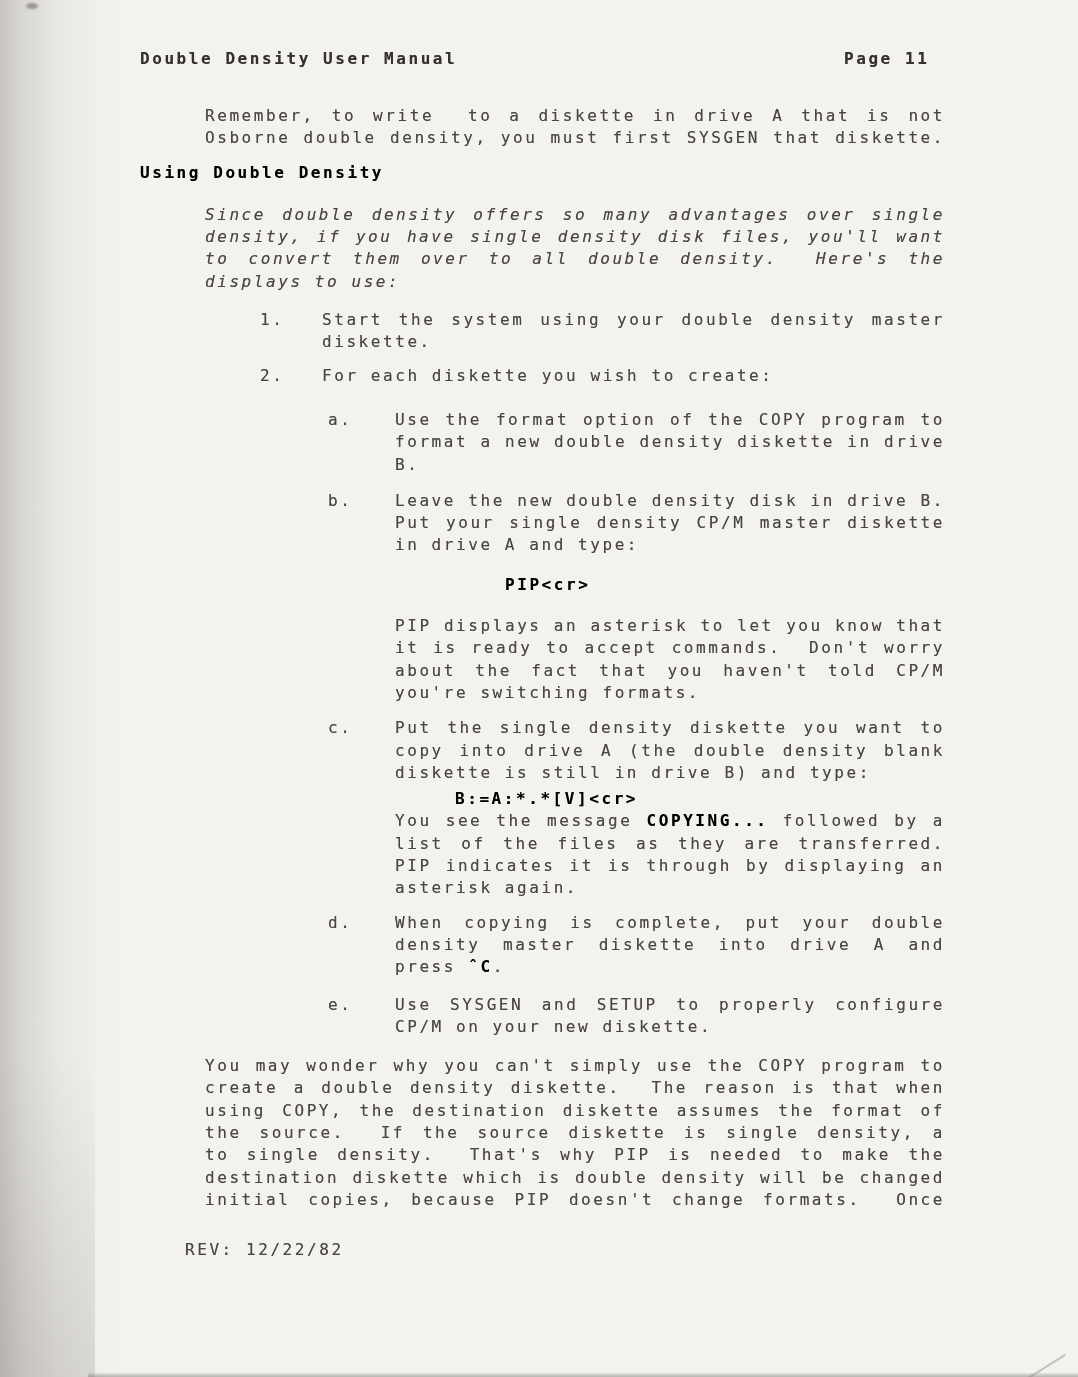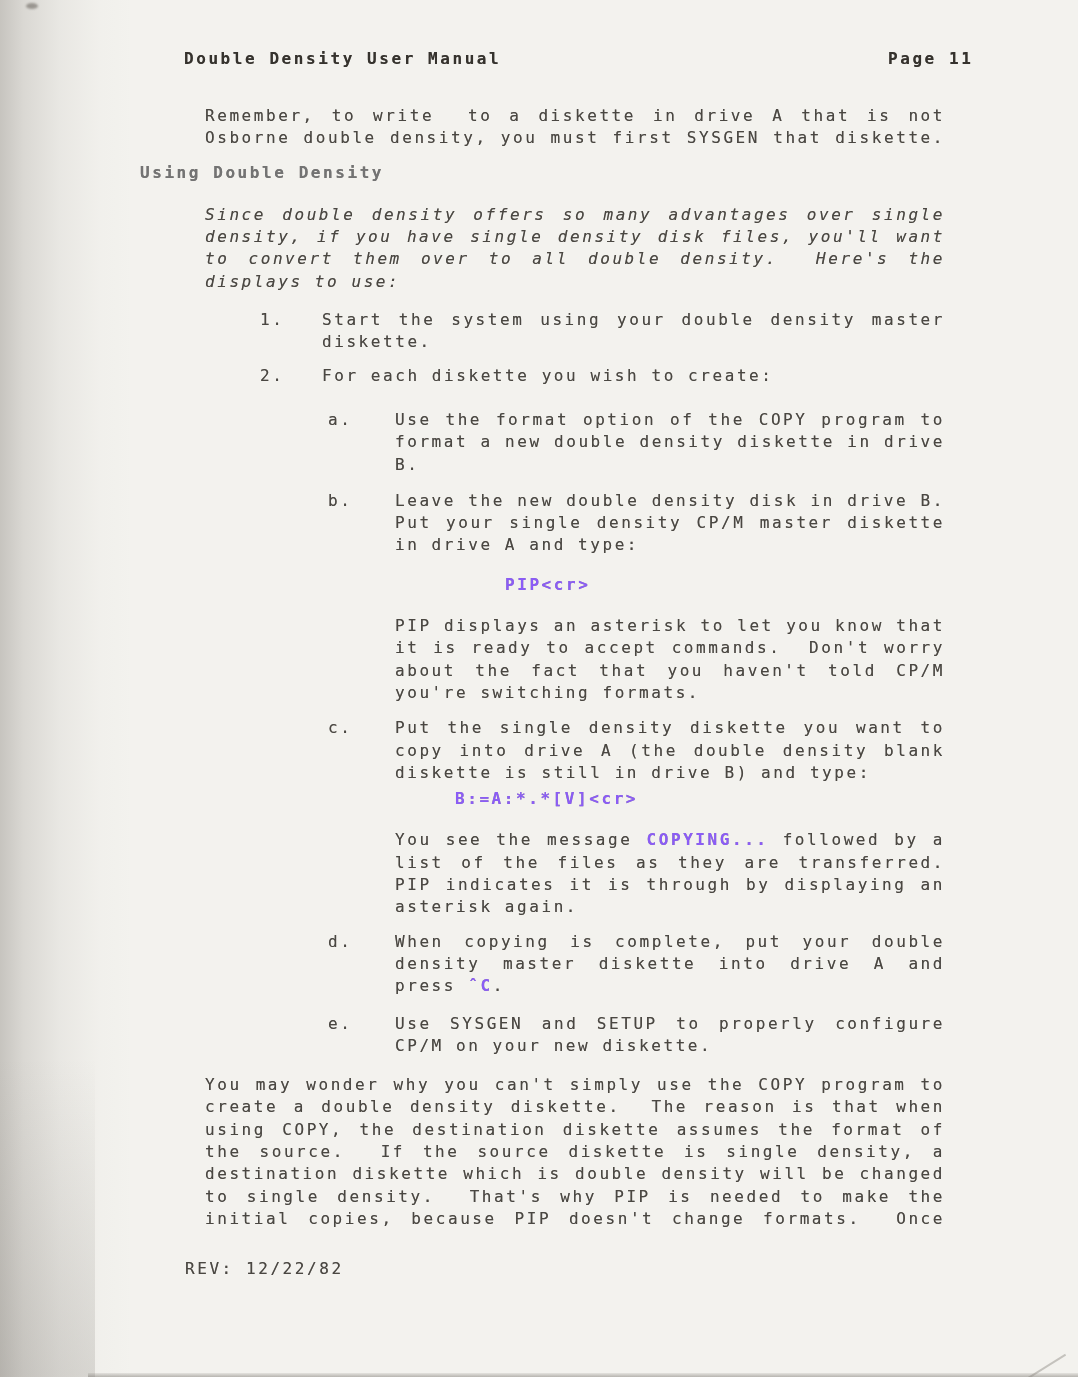--- a/index.html
+++ b/index.html
@@ -22,37 +22,37 @@
       rgba(148,143,136,0.11) 45%,rgba(190,186,180,0.04) 75%,rgba(190,186,180,0) 100%);}
   .edge-bottom-left{position:absolute;left:0;bottom:0;width:95px;height:320px;pointer-events:none;
     background:linear-gradient(to bottom,rgba(90,85,78,0) 0%,rgba(90,85,78,0.16) 100%);}
   .edge-bottom{position:absolute;left:88px;right:0;bottom:0;height:4px;pointer-events:none;
     background:linear-gradient(to bottom,rgba(120,116,110,0.12),rgba(110,106,100,0.45));}
   .speck-top-left{position:absolute;left:26px;top:3px;width:12px;height:6px;border-radius:50%;
     background:rgba(70,64,58,0.45);filter:blur(1px);}
   .scratch-bottom-right{position:absolute;right:8px;bottom:6px;width:58px;height:2px;
     background:rgba(140,135,128,0.45);transform:rotate(-32deg);}
   
-  .header{position:relative;height:23px;font-weight:700;color:#35322d;margin-left:44px;}
+  .header{position:relative;height:23px;font-weight:700;color:#35322d;}
   .pagelabel{position:absolute;left:704px;top:0;}
   
   #doc{display:flow-root;width:805px;}
   .blk{position:relative;}
   .p  {margin-left:65px;width:740px;}
   .p2 {margin-left:255px;width:550px;}
   .li1{margin-left:182px;width:623px;}
   .li2{margin-left:255px;width:550px;}
-  .h  {margin-left:0;font-weight:700;color:#737373;}
+  .h  {margin-left:0;font-weight:700;color:#000000;}
   .cmd{font-weight:700;color:#35322d;}
   .marker{position:absolute;}
   .li1 > .marker{left:-62px;top:0;}
   .li2 > .marker{left:-67px;top:0;}
   .line{min-height:22.3px;}
   .line.j{text-align:justify;text-align-last:justify;text-justify:inter-word;}
-  .b{font-weight:700;color:#8b5cf6;}
+  .b{font-weight:700;color:#000000;}
   
   .footer{margin-top:28px;margin-left:45px;}
 </style>
 </head>
 <body>
 
 <div class="page">
   <div class="edge-left"></div>
   <div class="edge-bottom-left"></div>
   <div class="edge-bottom"></div>
@@ -110,21 +110,21 @@
       </div>
       <div class="blk li2" style="margin-top: 13px;">
         <span class="marker">c.</span>
         <div class="line j"><span>Put the single density diskette you want to</span></div>
         <div class="line j"><span>copy into drive A (the double density blank</span></div>
         <div class="line"><span>diskette is still in drive B) and type:</span></div>
       </div>
       <div class="blk cmd" style="margin-top: 4px; margin-left: 315px;">
         <div class="line"><span class="b">B:=A:*.*[V]&lt;cr&gt;</span></div>
       </div>
-      <div class="blk p2" style="margin-top: 19px;">
+      <div class="blk p2" style="">
         <div class="line j"><span>You see the message </span><span class="b">COPYING...</span><span> followed by a</span></div>
         <div class="line j"><span>list of the files as they are transferred.</span></div>
         <div class="line j"><span>PIP indicates it is through by displaying an</span></div>
         <div class="line"><span>asterisk again.</span></div>
       </div>
       <div class="blk li2" style="margin-top: 12px;">
         <span class="marker">d.</span>
         <div class="line j"><span>When copying is complete, put your double</span></div>
         <div class="line j"><span>density master diskette into drive A and</span></div>
         <div class="line"><span>press </span><span class="b">ˆC</span><span>.</span></div>
@@ -132,20 +132,20 @@
       <div class="blk li2" style="margin-top: 15px;">
         <span class="marker">e.</span>
         <div class="line j"><span>Use SYSGEN and SETUP to properly configure</span></div>
         <div class="line"><span>CP/M on your new diskette.</span></div>
       </div>
       <div class="blk p" style="margin-top: 17px;">
         <div class="line j"><span>You may wonder why you can't simply use the COPY program to</span></div>
         <div class="line j"><span>create a double density diskette.&nbsp; The reason is that when</span></div>
         <div class="line j"><span>using COPY, the destination diskette assumes the format of</span></div>
         <div class="line j"><span>the source.&nbsp; If the source diskette is single density, a</span></div>
+        <div class="line j"><span>to single density.&nbsp; That's why PIP is needed to make the</span></div>
         <div class="line j"><span>destination diskette which is double density will be changed</span></div>
-        <div class="line j"><span>to single density.&nbsp; That's why PIP is needed to make the</span></div>
         <div class="line j"><span>initial copies, because PIP doesn't change formats.&nbsp; Once</span></div>
       </div>
     </div>
 
   <div class="footer">REV: 12/22/82</div>
 </div>
 
 </body></html>

